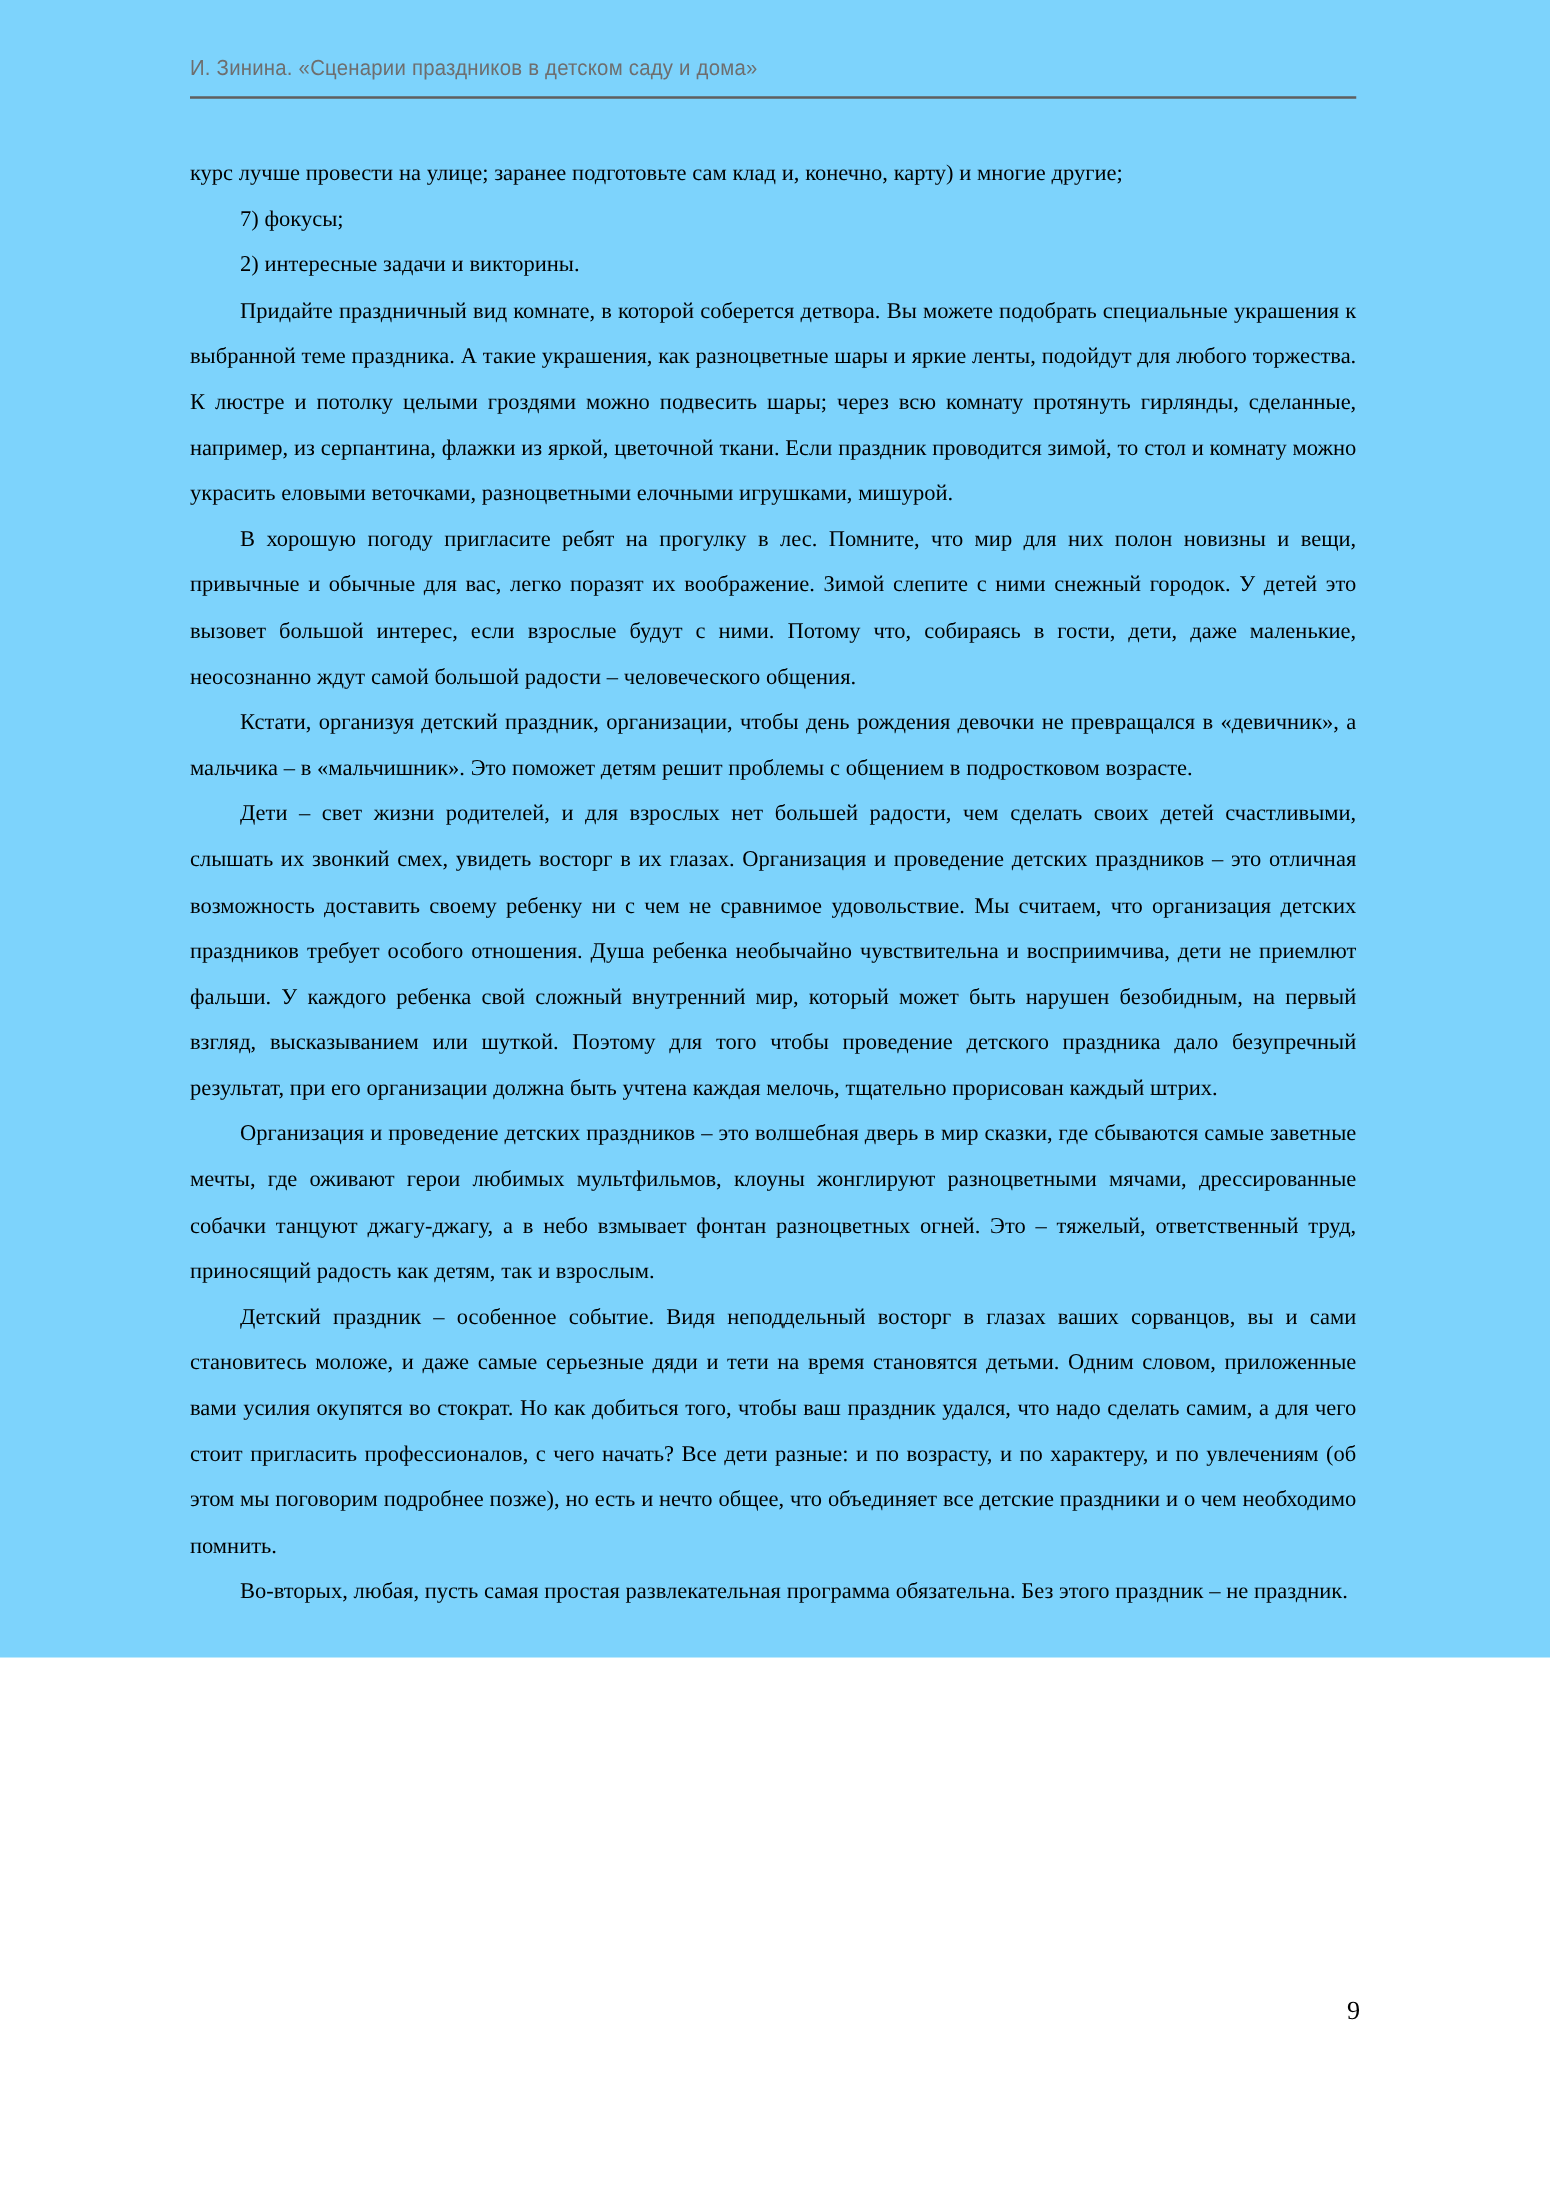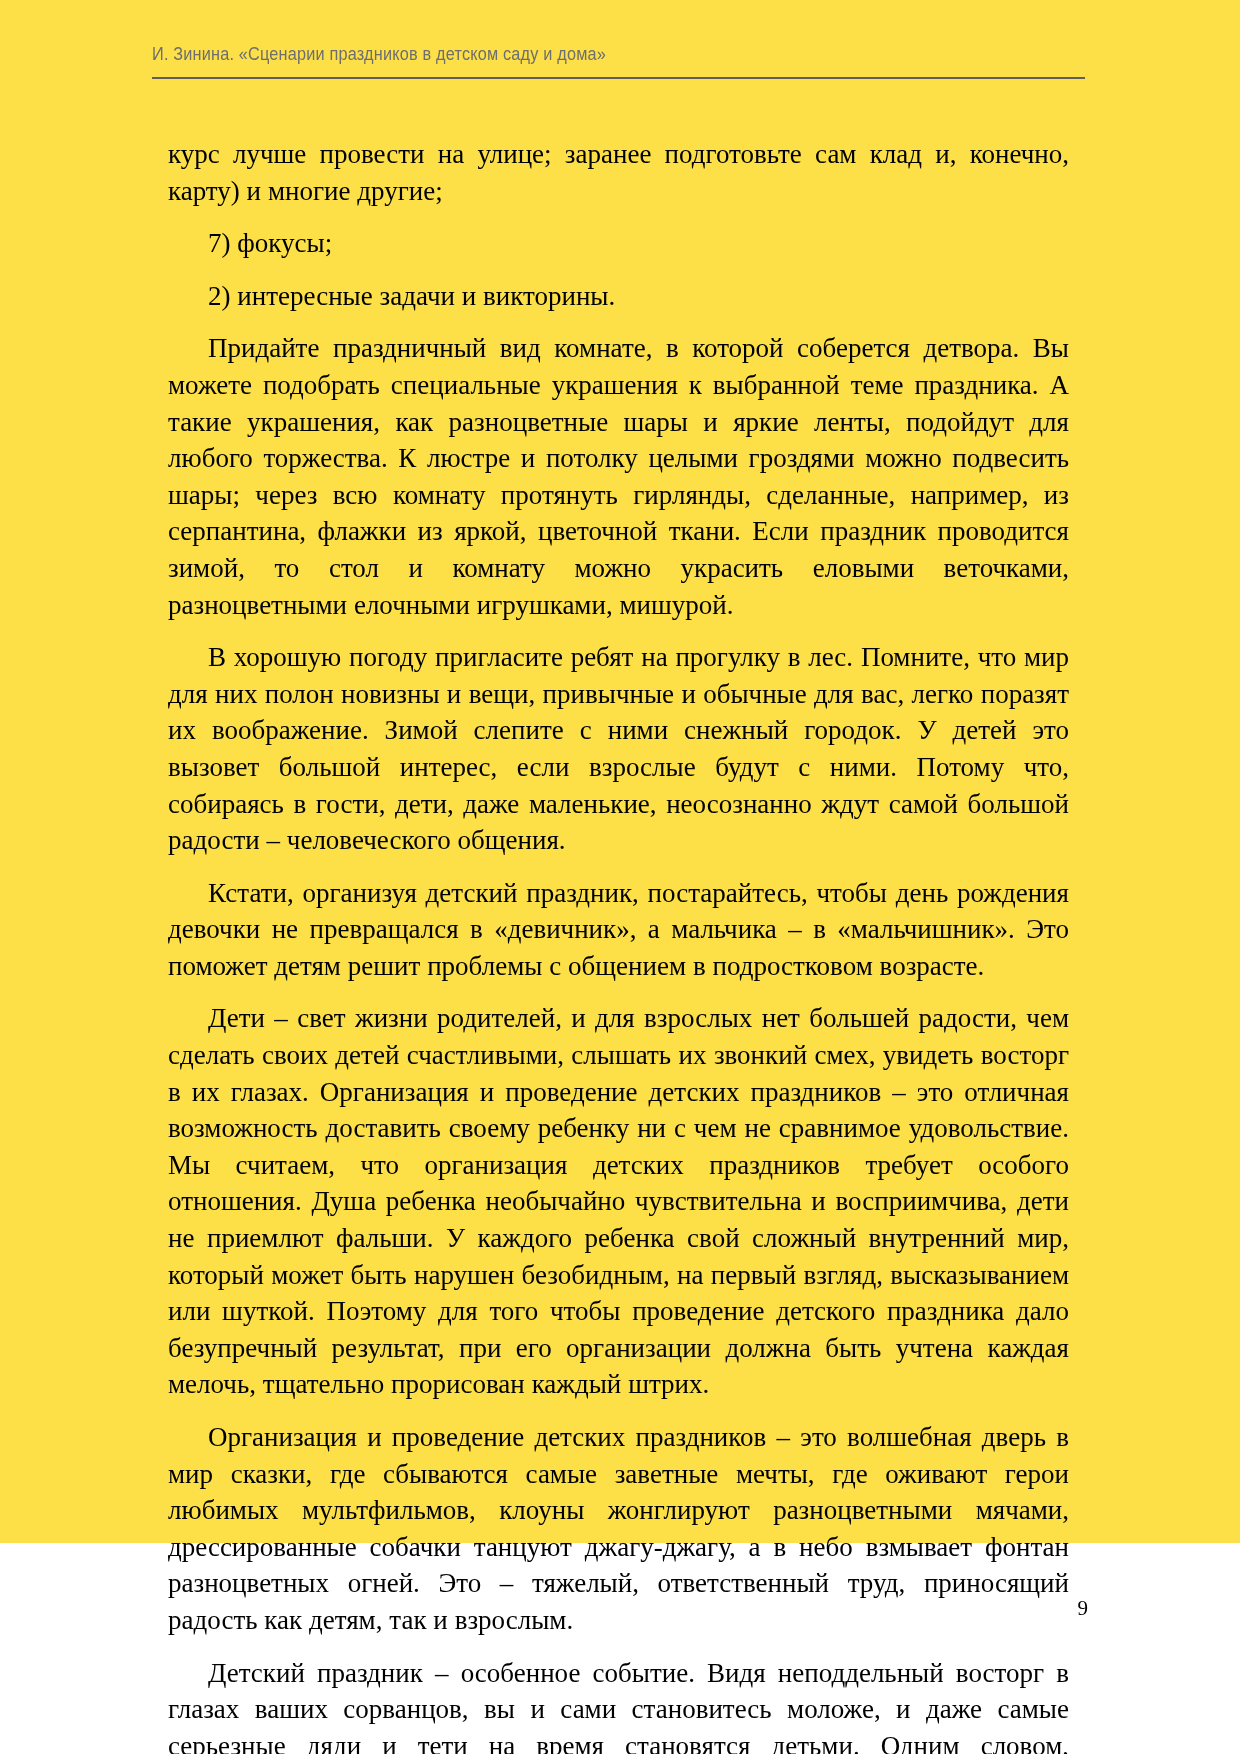--- a/index.html
+++ b/index.html
@@ -11,22 +11,22 @@
     width: 1240px;
     height: 1754px;
     font-family: "Liberation Serif", "DejaVu Serif", serif;
     color: #000000;
     position: relative;
     overflow: hidden;
   }
   .page {
     position: relative;
     width: 1240px;
-    height: 1543px;
-    background: #fde047;
+    height: 1326px;
+    background: #7dd3fc;
     box-sizing: border-box;
   }
 
   
   .running-head {
     position: absolute;
     left: 152px;
     top: 44px;
     width: 933px;
   }
@@ -50,24 +50,24 @@
   }
 
   
   .textblock {
     position: absolute;
     left: 152px;
     top: 120px;
     width: 933px;
   }
   p.para {
-    margin: 16px;
+    margin: 0;
     text-align: justify;
     text-justify: inter-word;
-    font-size: 27px;
+    font-size: 18px;
     line-height: 36.6px;
     text-indent: 0;
     hyphens: none;
     word-spacing: 0.1px;
   }
   p.para.indent {
     text-indent: 40px;
   }
 
   
@@ -89,21 +89,21 @@
     <div class="running-head-text">И.  Зинина.  «Сценарии праздников в детском саду и дома»</div>
     <div class="running-head-rule"></div>
   </div>
 
   <div class="textblock">
     <p class="para">курс лучше провести на улице; заранее подготовьте сам клад и, конечно, карту) и многие другие;</p>
     <p class="para indent">7) фокусы;</p>
     <p class="para indent">2) интересные задачи и викторины.</p>
     <p class="para indent">Придайте праздничный вид комнате, в которой соберется детвора. Вы можете подобрать специальные украшения к выбранной теме праздника. А такие украшения, как разноцветные шары и яркие ленты, подойдут для любого торжества. К люстре и потолку целыми гроздями можно подвесить шары; через всю комнату протянуть гирлянды, сделанные, например, из серпантина, флажки из яркой, цветочной ткани. Если праздник проводится зимой, то стол и комнату можно украсить еловыми веточками, разноцветными елочными игрушками, мишурой.</p>
     <p class="para indent">В хорошую погоду пригласите ребят на прогулку в лес. Помните, что мир для них полон новизны и вещи, привычные и обычные для вас, легко поразят их воображение. Зимой слепите с ними снежный городок. У детей это вызовет большой интерес, если взрослые будут с ними. Потому что, собираясь в гости, дети, даже маленькие, неосознанно ждут самой большой радости – человеческого общения.</p>
-    <p class="para indent">Кстати, организуя детский праздник, постарайтесь, чтобы день рождения девочки не превращался в «девичник», а мальчика – в «мальчишник». Это поможет детям решит проблемы с общением в подростковом возрасте.</p>
+    <p class="para indent">Кстати, организуя детский праздник, организации, чтобы день рождения девочки не превращался в «девичник», а мальчика – в «мальчишник». Это поможет детям решит проблемы с общением в подростковом возрасте.</p>
     <p class="para indent">Дети – свет жизни родителей, и для взрослых нет большей радости, чем сделать своих детей счастливыми, слышать их звонкий смех, увидеть восторг в их глазах. Организация и проведение детских праздников – это отличная возможность доставить своему ребенку ни с чем не сравнимое удовольствие. Мы считаем, что организация детских праздников требует особого отношения. Душа ребенка необычайно чувствительна и восприимчива, дети не приемлют фальши. У каждого ребенка свой сложный внутренний мир, который может быть нарушен безобидным, на первый взгляд, высказыванием или шуткой. Поэтому для того чтобы проведение детского праздника дало безупречный результат, при его организации должна быть учтена каждая мелочь, тщательно прорисован каждый штрих.</p>
     <p class="para indent">Организация и проведение детских праздников – это волшебная дверь в мир сказки, где сбываются самые заветные мечты, где оживают герои любимых мультфильмов, клоуны жонглируют разноцветными мячами, дрессированные собачки танцуют джагу-джагу, а в небо взмывает фонтан разноцветных огней. Это – тяжелый, ответственный труд, приносящий радость как детям, так и взрослым.</p>
     <p class="para indent">Детский праздник – особенное событие. Видя неподдельный восторг в глазах ваших сорванцов, вы и сами становитесь моложе, и даже самые серьезные дяди и тети на время становятся детьми. Одним словом, приложенные вами усилия окупятся во стократ. Но как добиться того, чтобы ваш праздник удался, что надо сделать самим, а для чего стоит пригласить профессионалов, с чего начать? Все дети разные: и по возрасту, и по характеру, и по увлечениям (об этом мы поговорим подробнее позже), но есть и нечто общее, что объединяет все детские праздники и о чем необходимо помнить.</p>
     <p class="para indent">Во-вторых, любая, пусть самая простая развлекательная программа обязательна. Без этого праздник – не праздник.</p>
 
   </div>
 
   <div class="folio">9</div>
 
 </div>

